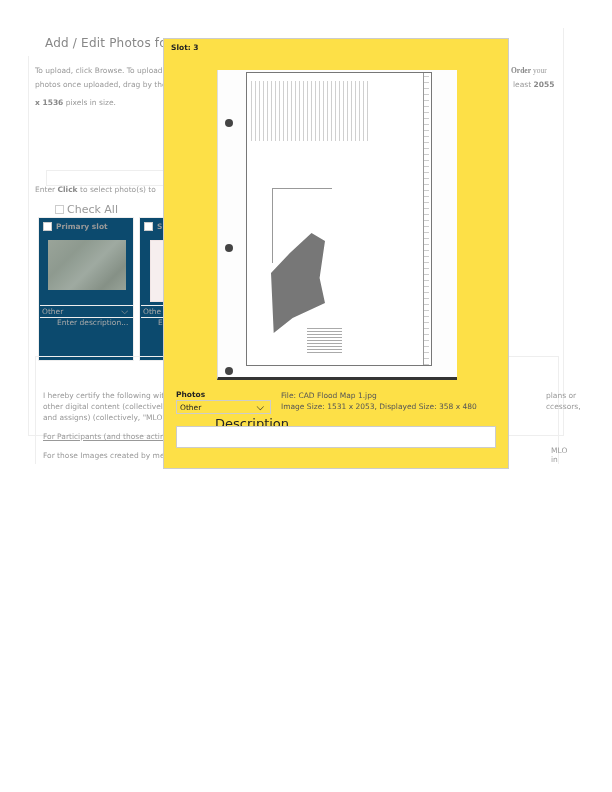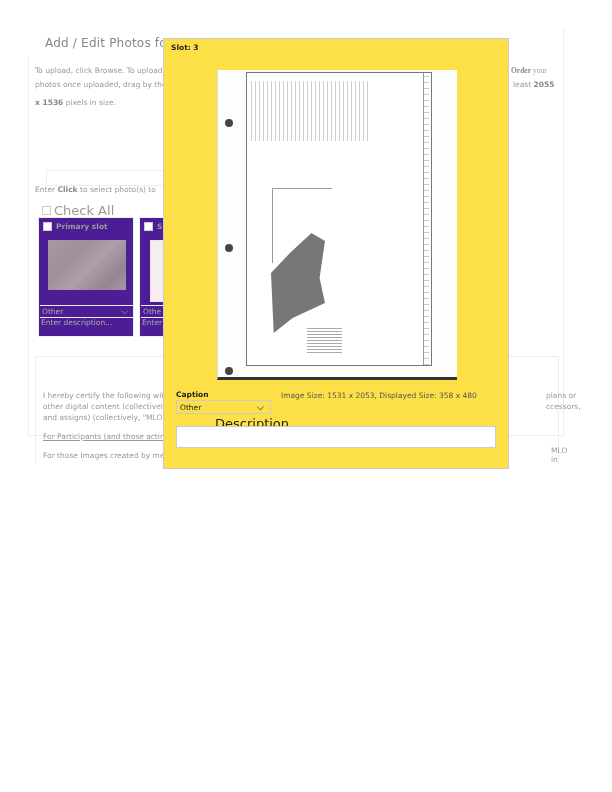--- a/index.html
+++ b/index.html
@@ -12,32 +12,32 @@
     .intro { position: absolute; left: 6px; top: 8px; width: 520px; font-size: 7.5px; line-height: 14px; color: #999; }
     .intro b { color: #888; }
     .intro .right1 { position: absolute; left: 476px; top: 0; font-family: Liberation Serif, serif; }
     .intro .right2 { position: absolute; left: 478px; top: 14px; }
     .intro .l3 { position: absolute; left: 0; top: 32px; }
 
     .browse-box { position: absolute; left: 17px; top: 114px; width: 120px; height: 16px; border: 1px solid #eee; border-right: none; }
     .browse-text { position: absolute; left: 6px; top: 129px; font-size: 7.5px; color: #999; }
     .browse-text b { color: #888; }
 
-    .checkall { position: absolute; left: 13px; top: 147px; font-size: 13px; color: #999; display: flex; align-items: center; gap: 3px; }
+    .checkall { position: absolute; left: 26px; top: 147px; font-size: 11px; color: #999; display: flex; align-items: center; gap: 3px; }
     .cb { width: 9px; height: 9px; border: 1px solid #ccc; background: #fff; display: inline-block; }
 
-    .slot { position: absolute; top: 161px; width: 96px; height: 120px; border: 1px solid #eee; background: #4c1d95; }
+    .slot { position: absolute; top: 161px; width: 96px; height: 144px; border: 1px solid #eee; background: #0c4a6e; }
     .slot1 { left: 9px; }
     .slot2 { left: 110px; width: 30px; border-right: none; }
     .slot-head { position: absolute; left: 4px; top: 4px; display: flex; align-items: center; gap: 4px; font-size: 7.5px; font-weight: bold; color: #999; }
     .thumb { position: absolute; left: 9px; top: 22px; width: 78px; height: 50px; background: linear-gradient(135deg,#c9c2a8 0%,#b9b49a 30%,#d0cab2 55%,#aea88e 80%,#c6c0a6 100%); opacity: .75; }
     .thumb2 { position: absolute; left: 10px; top: 22px; width: 18px; height: 62px; background: #f6eeee; border: 1px solid #f0e4e4; }
     .slot-select { position: absolute; left: 1px; top: 87px; width: 94px; height: 13px; border-top: 1px solid #eee; border-bottom: 1px solid #eee; font-size: 7.5px; color: #aaa; padding-left: 2px; line-height: 12px; }
     .slot-select .chev { position: absolute; right: 6px; top: -1px; font-size: 9px; color: #999; }
-    .slot-desc { position: absolute; left: 1px; top: 100px; font-size: 7.5px; color: #aaa; padding-left: 1px; }
+    .slot-desc { position: absolute; left: 1px; top: 100px; font-size: 7.5px; color: #aaa; padding-left: 17px; }
 
     .cert { position: absolute; left: 6px; top: 300px; width: 524px; height: 108px; border: 1px solid #eee; border-bottom: none; }
     .cert-text { position: absolute; left: 7px; top: 33px; font-size: 7.5px; line-height: 11px; color: #999; width: 512px; }
     .cert-text p { margin-bottom: 8px; }
     .cert-text .u { text-decoration: underline; }
     .cert-r1 { position: absolute; left: 476px; top: 33px; font-size: 7.5px; color: #999; line-height: 11px; margin-left: 34px; }
     .cert-r2 { position: absolute; left: 502px; top: 89px; font-size: 7.5px; color: #999; margin-left: 13px; }
 
     
     .modal { position: absolute; left: 163px; top: 38px; width: 346px; height: 431px; background: #fde047; border: 1px solid #ccc; }
@@ -122,23 +122,24 @@
     <span class="hole" style="top:174px"></span>
     <span class="hole" style="top:297px"></span>
     <div class="doc-frame">
       <div class="doc-text"></div>
       <div class="doc-strip"></div>
       <div class="roads"></div>
       <div class="flood"></div>
       <div class="legend-box"></div>
     </div>
   </div>
-  <div class="caption-lbl">Caption</div>
+  <div class="caption-lbl">Photos</div>
   <div class="caption-sel">
     <span>Other</span>
     <span class="chev">⌵</span>
   </div>
   <div class="file-info">
+    <div>File: CAD Flood Map 1.jpg</div>
     <div>Image Size: 1531 x 2053, Displayed Size: 358 x 480</div>
   </div>
   <div class="desc-lbl">Description</div>
   <div class="desc-box"></div>
 </div>
 
 </body></html>

